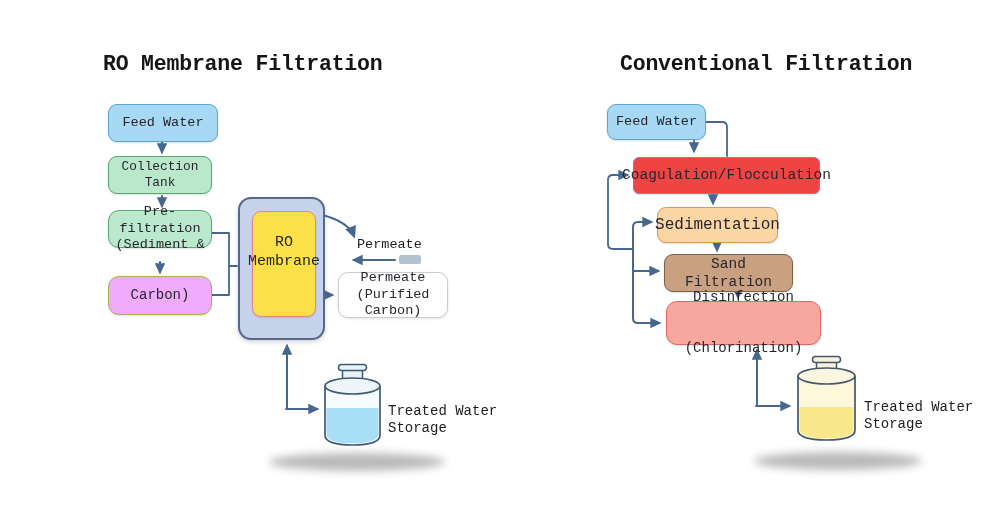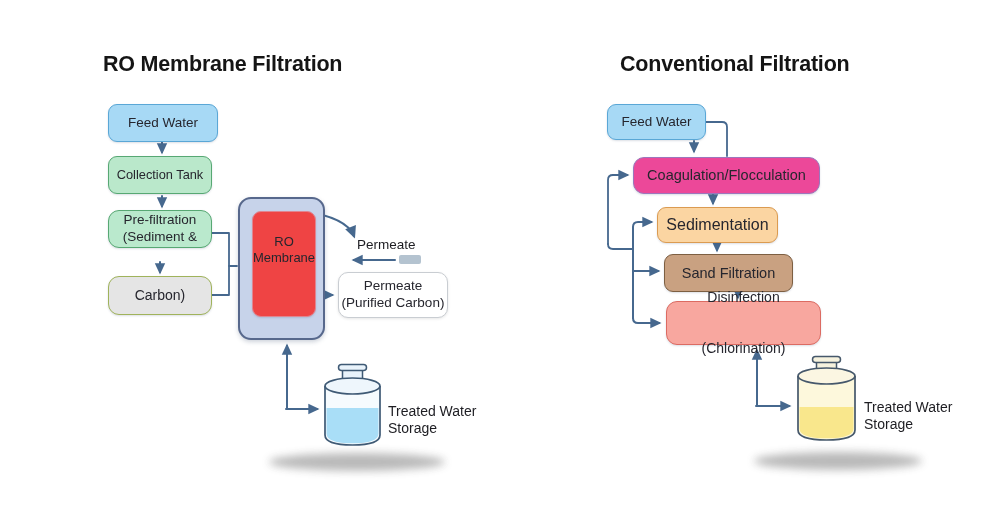--- a/index.html
+++ b/index.html
@@ -1,41 +1,41 @@
 <!DOCTYPE html>
 <html><head>
 <meta charset="utf-8">
 <style>
   html,body { margin:0; padding:0; background:#ffffff; }
   .stage {
     position:relative; width:1000px; height:522px; overflow:hidden;
     background:#ffffff;
-    font-family:Liberation Sans, sans-serif;
+    font-family:Liberation Mono, monospace;
   }
   svg.layer { position:absolute; left:0; top:0; width:1000px; height:522px; }
   .title {
     position:absolute; font-weight:bold; font-size:21.5px; color:#151515;
     letter-spacing:-0.2px; white-space:nowrap;
   }
   .box {
     position:absolute; box-sizing:border-box;
     display:flex; flex-direction:column; align-items:center; justify-content:center;
     text-align:center; border-radius:9px; color:#26262e;
     font-size:13.5px; line-height:1.25;
     box-shadow:0 1px 2px rgba(60,80,110,0.18);
   }
   .feed      { background:#a7d9f5; border:1.6px solid #5aa7d6; }
   .collect   { background:#bae8cb; border:1.6px solid #57a873; font-size:12.8px; }
   .prefilt   { background:#bae9cd; border:1.6px solid #57a873; border-radius:11px; }
-  .carbon    { background:#e5e5e5; border:1.6px solid #a0b35b; border-radius:11px; font-size:14px; }
+  .carbon    { background:#f0abfc; border:1.6px solid #a0b35b; border-radius:11px; font-size:14px; }
   .rohouse   { background:#c7d3ea; border:2px solid #57688c; border-radius:13px; box-shadow:0 2px 4px rgba(60,80,110,0.25); }
-  .roinner   { background:#ef4444; border:1.6px solid #df8691; border-radius:9px;
-               justify-content:flex-start; padding-top:22px; font-size:13px; }
+  .roinner   { background:#fde047; border:1.6px solid #df8691; border-radius:9px;
+               justify-content:flex-start; padding-top:22px; font-size:15px; }
   .permbox   { background:#ffffff; border:1.4px solid #c9cdd2; border-radius:10px; box-shadow:0 1px 3px rgba(0,0,0,0.10); }
-  .coag      { background:#ec4899; border:1.6px solid #9b77bc; border-radius:11px; font-size:14.5px; }
+  .coag      { background:#ef4444; border:1.6px solid #9b77bc; border-radius:6px; font-size:14.5px; }
   .sedi      { background:#fbd5a2; border:1.6px solid #db9b51; font-size:16px; }
   .sand      { background:#c9a181; border:1.6px solid #7d5f42; font-size:14.5px; }
   .disinf    { background:#f8a79f; border:1.6px solid #dc6b62; border-radius:11px; font-size:14px; }
   .floatlabel { position:absolute; font-size:13.5px; color:#1d1d22; white-space:nowrap; }
   .storelabel { position:absolute; font-size:14px; color:#1d1d22; line-height:1.22; text-align:left; }
 </style>
 </head>
 <body>
 
 <div class="stage">

